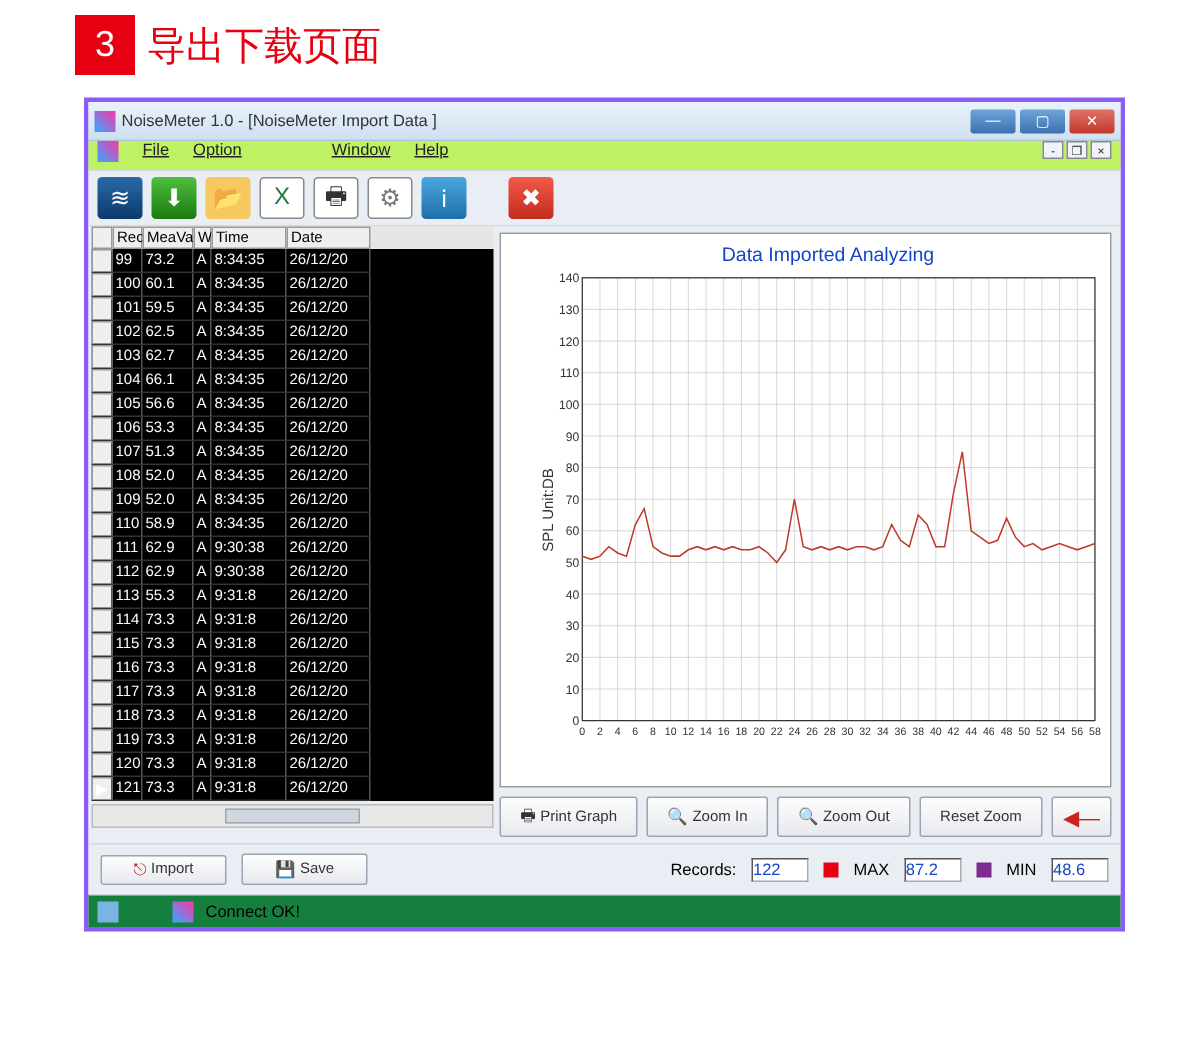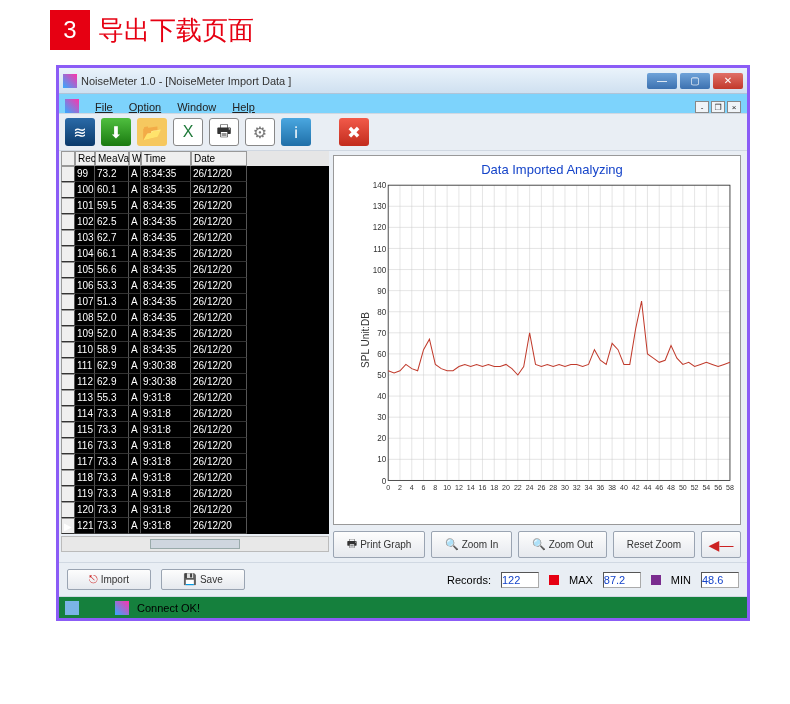--- a/index.html
+++ b/index.html
@@ -7,21 +7,21 @@
 .page-header { display: flex; align-items: center; padding: 10px 0 15px 50px; }
 .step-badge { background: #e60012; color: #fff; width: 40px; height: 40px; display: flex; align-items: center; justify-content: center; font-size: 24px; }
 .page-title { color: #e60012; font-size: 26px; margin-left: 8px; font-weight: normal; }
 .app-container { margin: 0 auto 10px 56px; width: 694px; border: 3px solid #8b5cf6; background: #e9eef4; position: relative; }
 .titlebar { background: linear-gradient(#eaf3fb, #cfe0f0); height: 26px; display: flex; align-items: center; padding: 0 4px; font-size: 11px; color: #333; border-bottom: 1px solid #b0c4d8; }
 .titlebar .ticon { width: 14px; height: 14px; background: linear-gradient(45deg,#3af,#f3a); margin-right: 4px; }
 .win-controls { margin-left: auto; display: flex; gap: 3px; }
 .win-controls span { width: 30px; height: 16px; border-radius: 2px; display: flex; align-items: center; justify-content: center; font-size: 10px; color: #fff; }
 .wc-min, .wc-max { background: linear-gradient(#6fa3d9, #3c71b0); }
 .wc-close { background: linear-gradient(#e07068, #c2392b); width: 44px; }
-.menubar { background: #7dd3fc; height: 20px; display: flex; align-items: flex-end; padding: 0 6px; font-size: 11px; gap: 16px; color: #222; border-bottom: 1px solid #d0d8e2; }
+.menubar { background: #bef264; height: 20px; display: flex; align-items: flex-start; padding: 0 6px; font-size: 11px; gap: 16px; color: #222; border-bottom: 1px solid #d0d8e2; }
 .menubar .micon { width: 14px; height: 14px; background: linear-gradient(45deg,#3af,#f3a); }
 .menubar .spacer { flex: 1; }
 .menubar .mdiwin { display: flex; gap: 2px; }
 .menubar .mdiwin span { width: 14px; height: 12px; border: 1px solid #888; font-size: 8px; display: flex; align-items: center; justify-content: center; background: #f0f4f8; }
 .toolbar { background: #e9eef4; padding: 4px 6px; display: flex; align-items: center; gap: 6px; border-bottom: 1px solid #d0d8e2; }
 .tbtn { width: 30px; height: 28px; border-radius: 3px; display: flex; align-items: center; justify-content: center; font-size: 16px; color: #fff; }
 .tbtn.wave { background: linear-gradient(#2a6aa8,#0b3a6b); }
 .tbtn.dl { background: linear-gradient(#4fbf3f,#1a7a10); }
 .tbtn.folder { background: #f6c85f; color: #8a5a00; }
 .tbtn.excel { background: #fff; border: 1px solid #888; color: #1f7a3a; }
@@ -82,21 +82,21 @@
       <span class="wc-min">—</span>
       <span class="wc-max">▢</span>
       <span class="wc-close">✕</span>
     </div>
   </div>
 
   <div class="menubar">
     <span class="micon"></span>
     <span style="text-decoration:underline;">File</span>
     <span style="text-decoration:underline;">Option</span>
-    <span style="">Window</span>
+    <span style="text-decoration:underline;margin-left:44px;">Window</span>
     <span style="text-decoration:underline;">Help</span>
     <span class="spacer"></span>
     <span class="mdiwin">
       <span>-</span>
       <span>❐</span>
       <span>×</span>
     </span>
   </div>
 
   <div class="toolbar">

